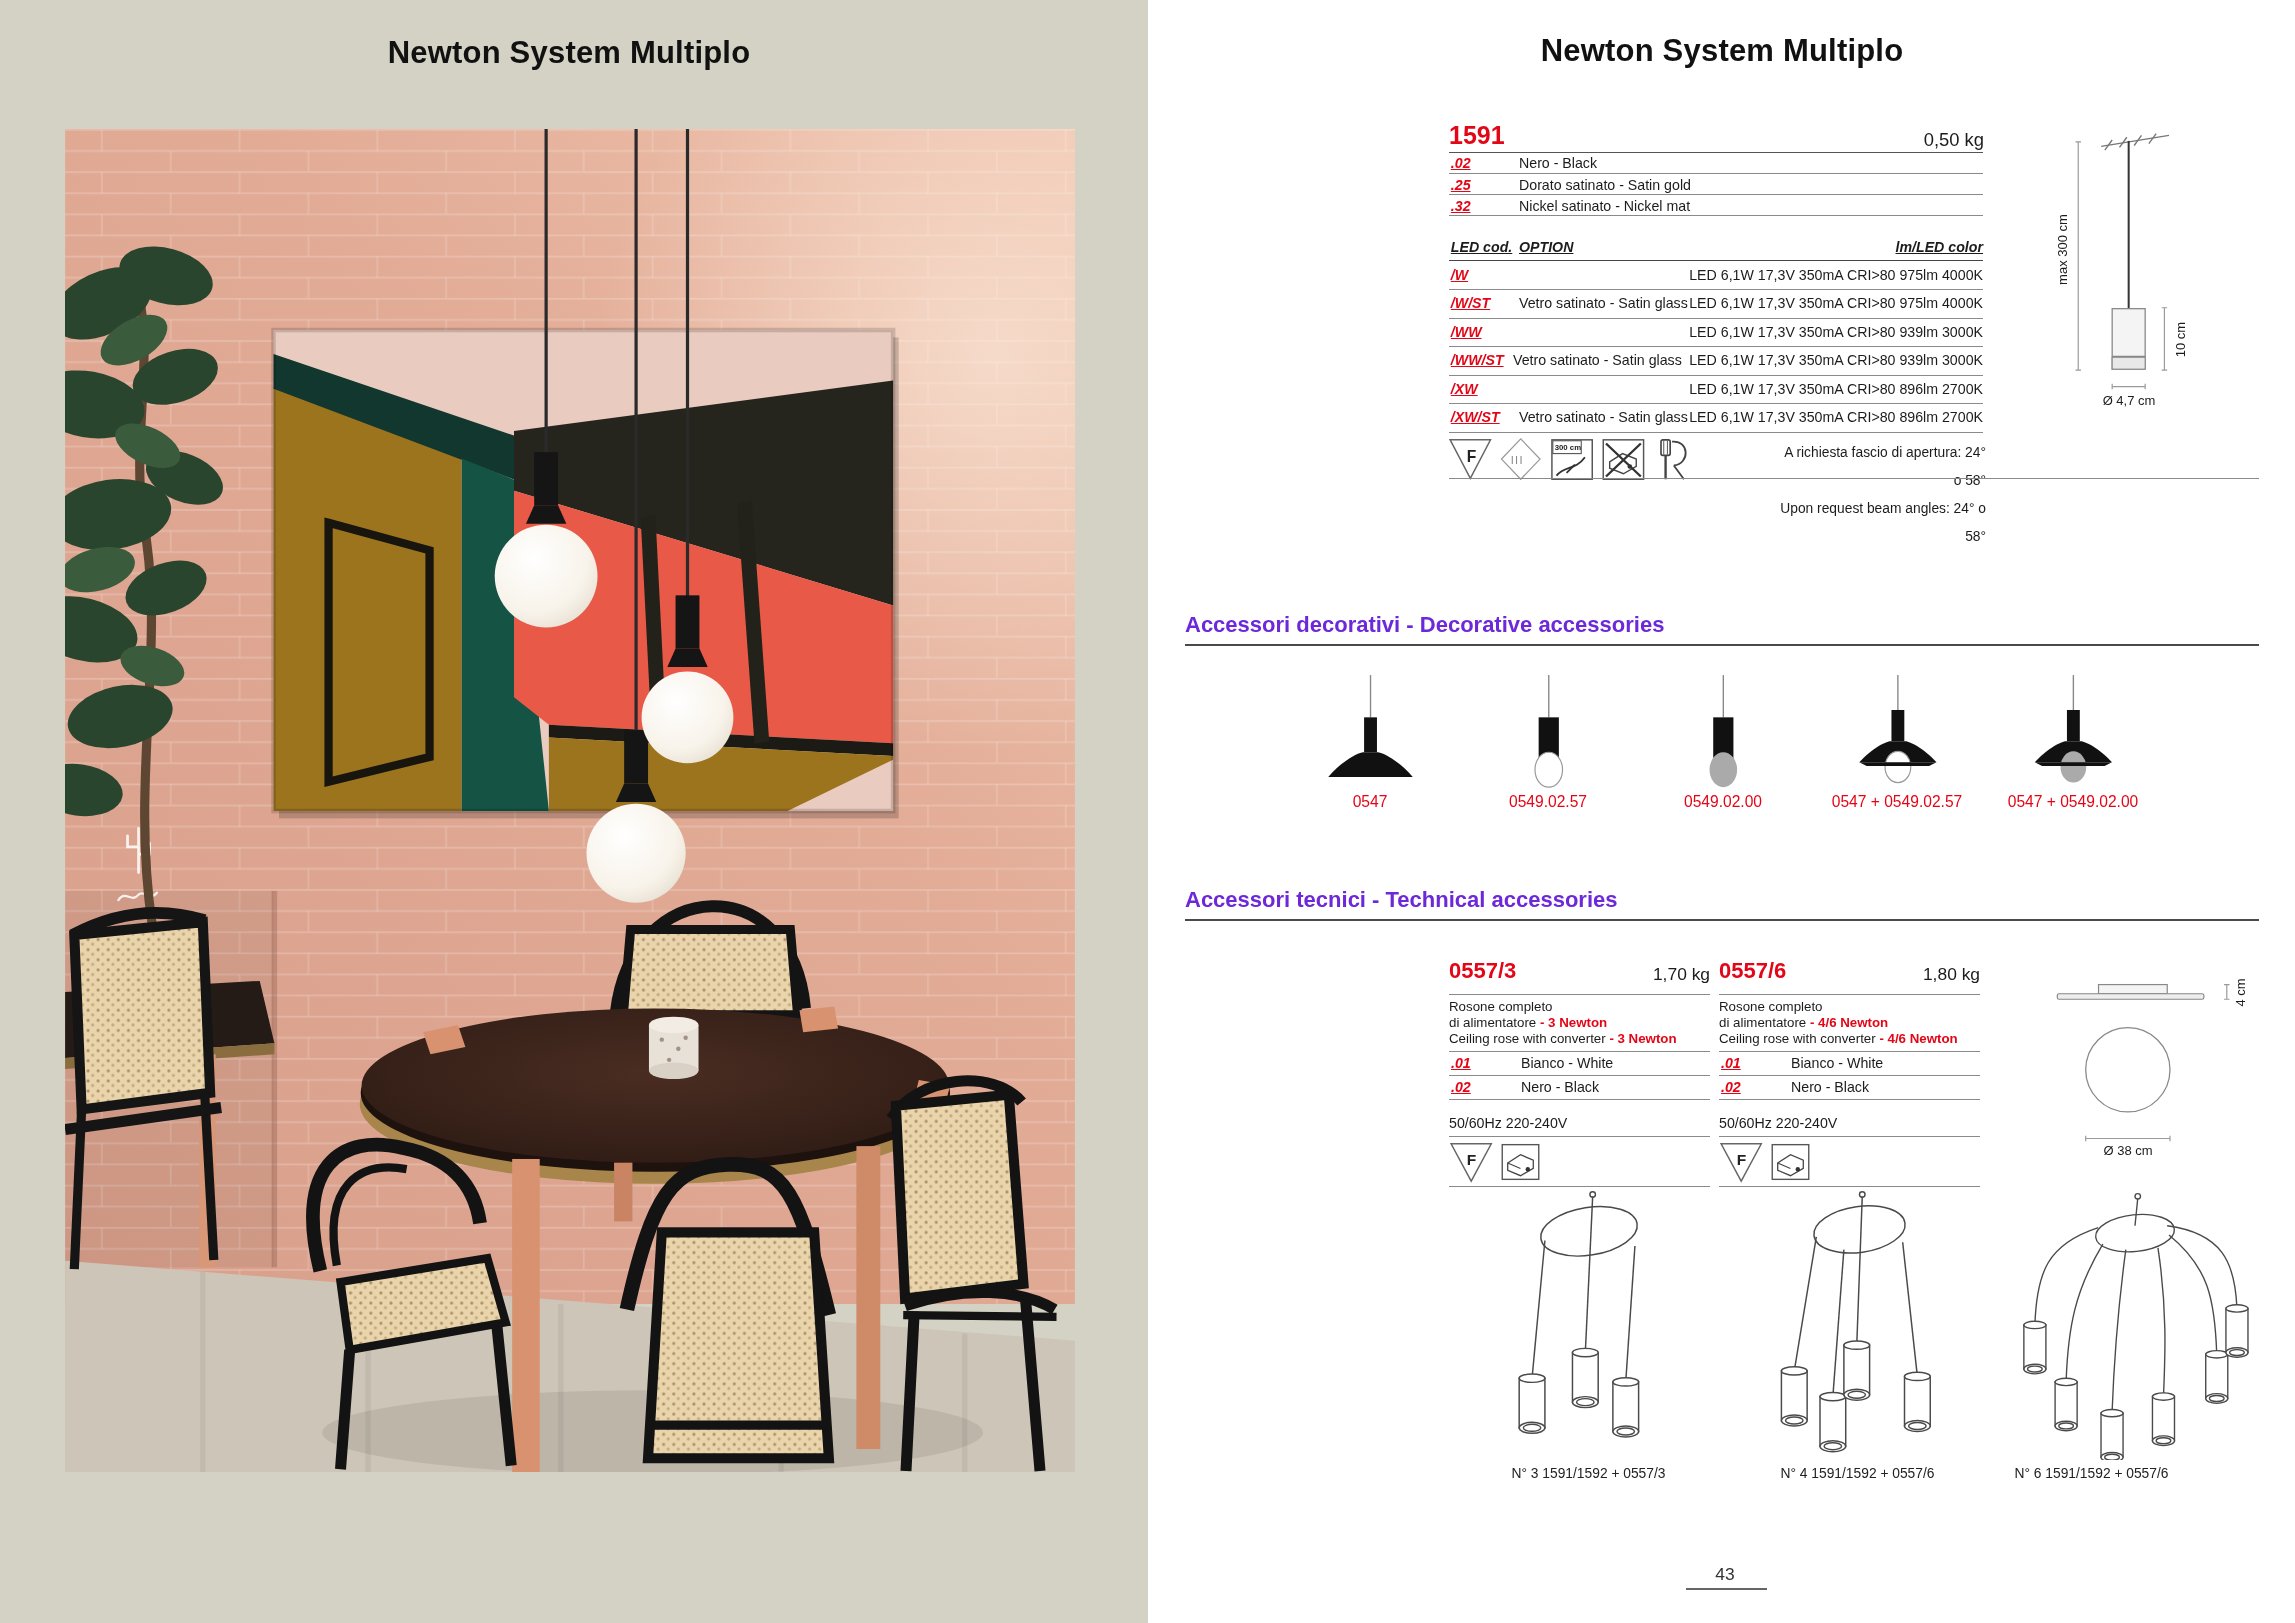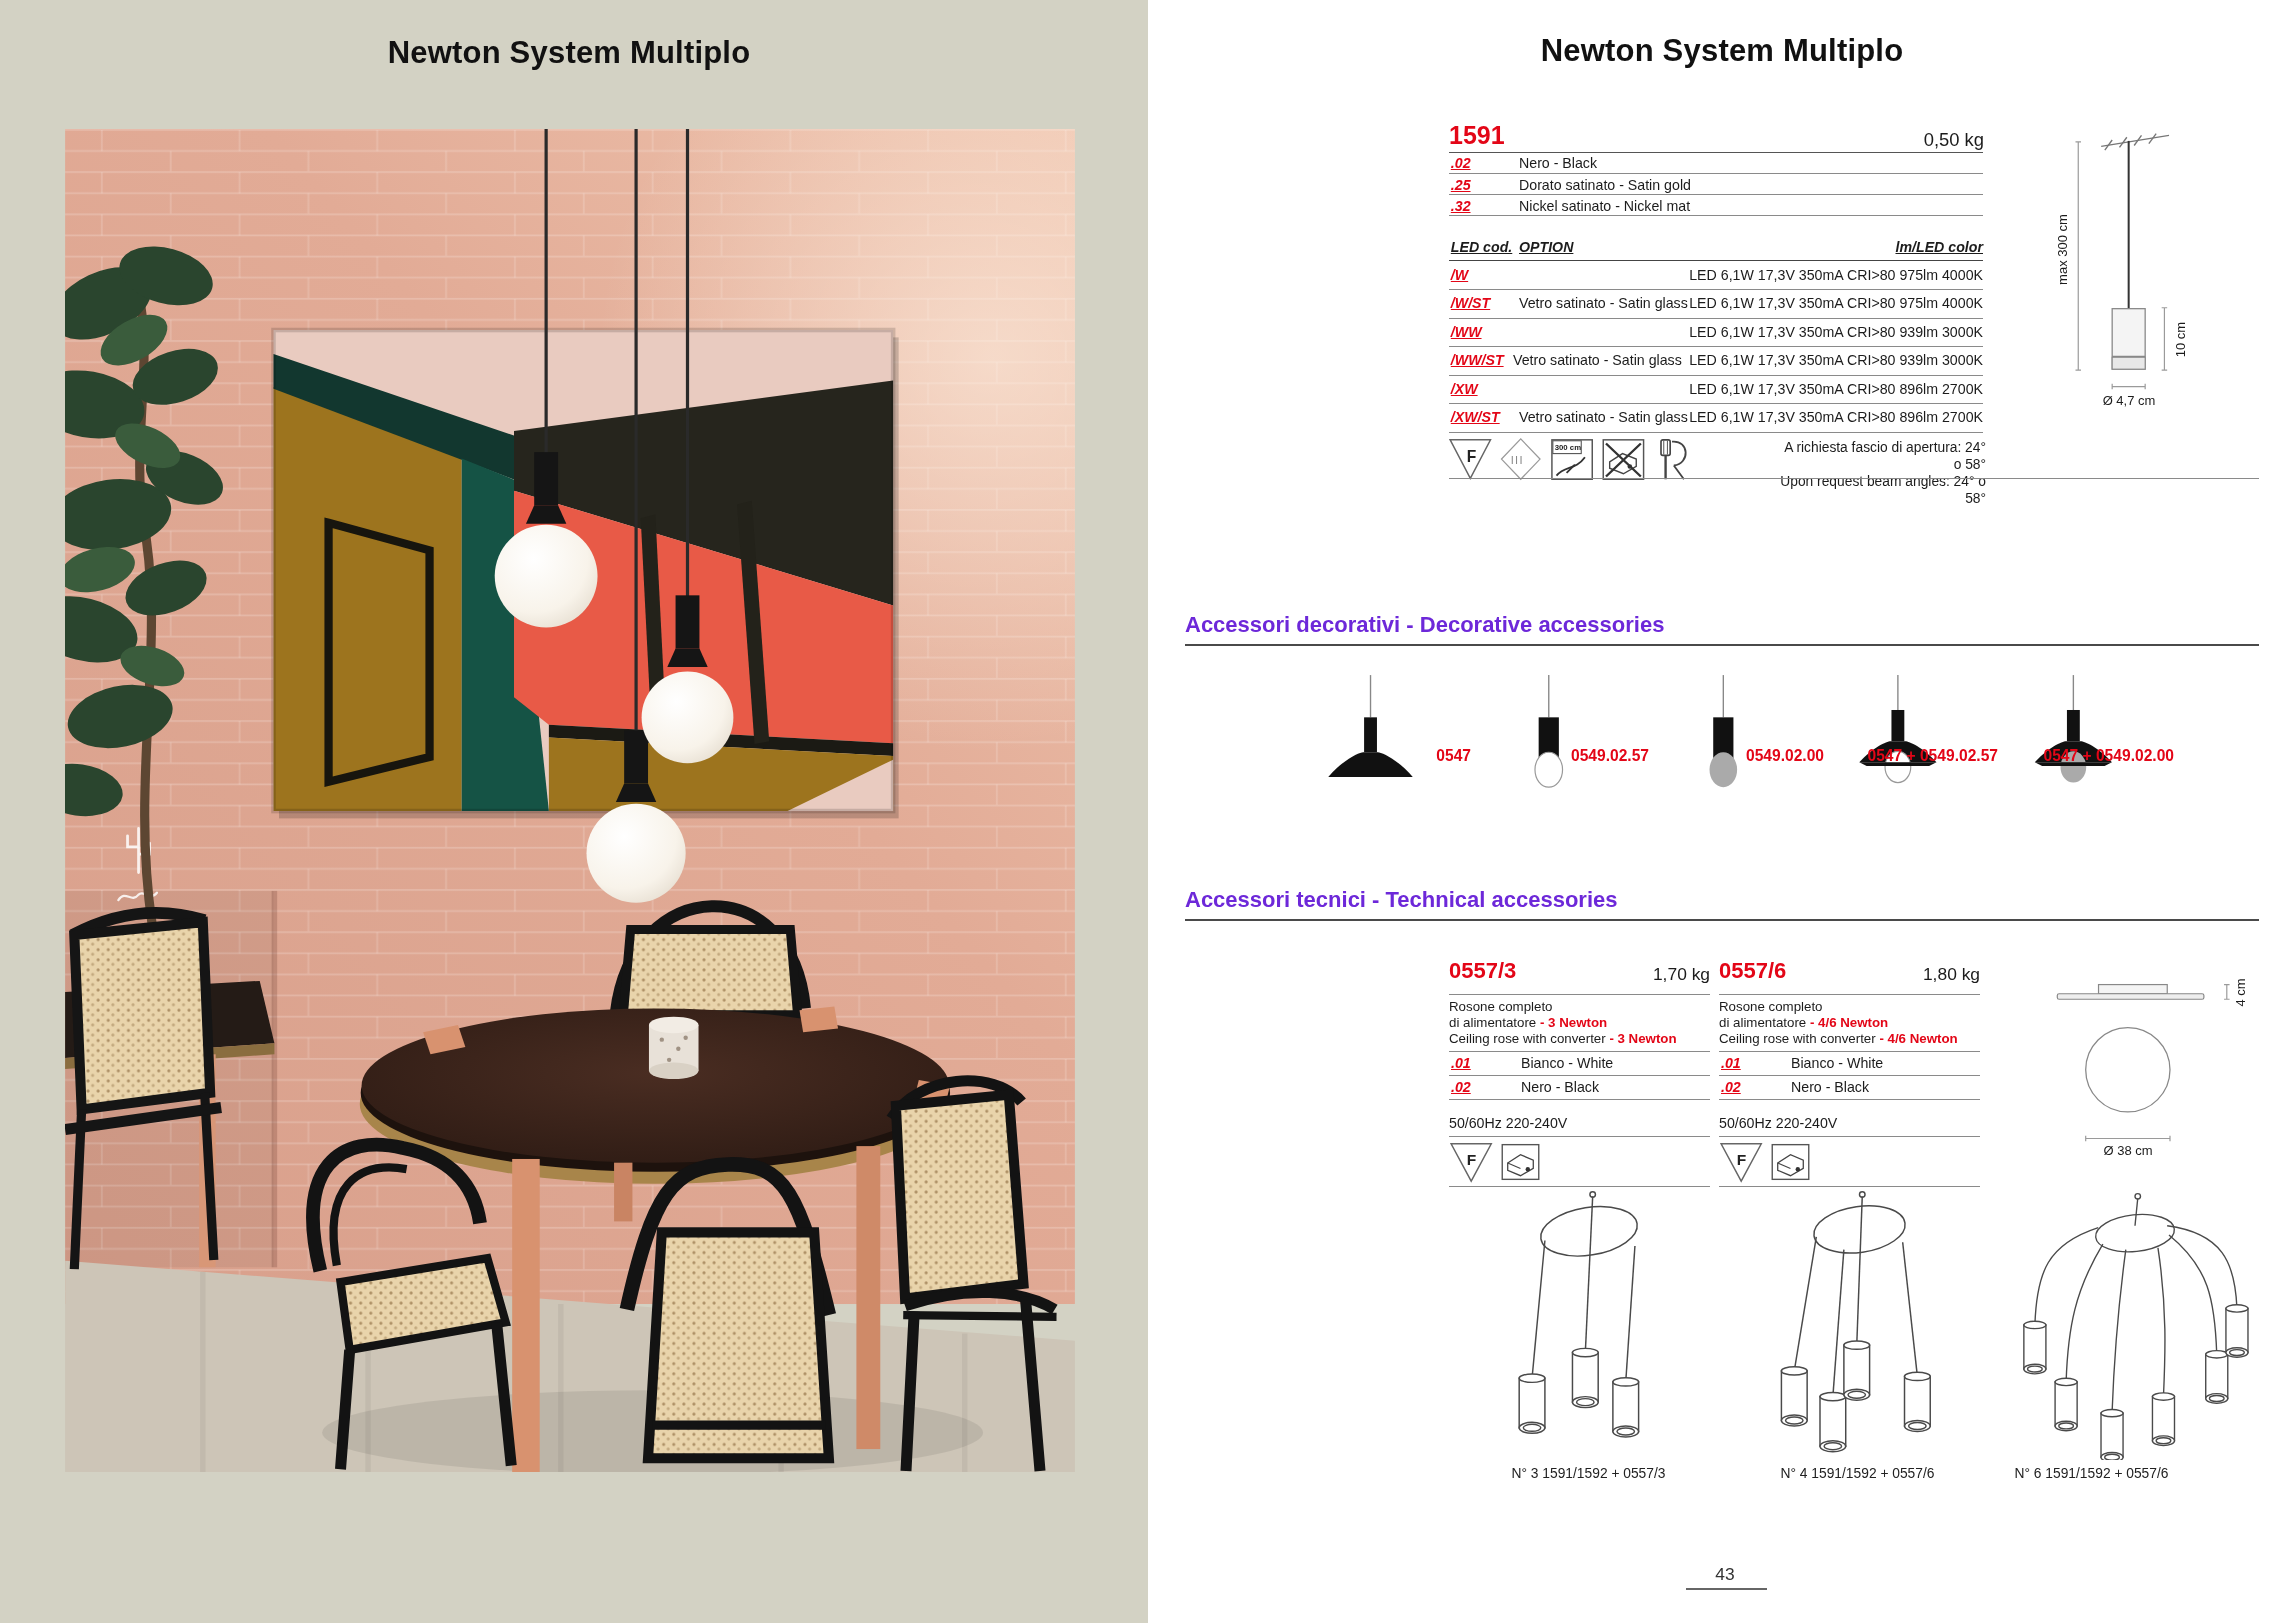--- a/index.html
+++ b/index.html
@@ -18,21 +18,21 @@
   .b{font-weight:bold;}
   .t15{font-size:14.2px;}
   .t14{font-size:13.3px;}
   .sect-title{position:absolute;font-size:22px;font-weight:bold;color:#6d28d9;}
   .row{position:absolute;left:1449px;width:534px;}
   .code-cell{position:absolute;left:1.8px;}
   .opt-cell{position:absolute;left:70px;}
   .spec-cell{position:absolute;right:0;}
   .vlabel{position:absolute;font-size:13px;white-space:nowrap;text-align:center;transform:rotate(-90deg);}
   .dim-label{position:absolute;font-size:13px;text-align:center;white-space:nowrap;}
-  .deco-code{position:absolute;top:747px;width:202px;text-align:right;font-size:15.6px;font-weight:bold;}
+  .deco-code{position:absolute;top:793px;width:202px;text-align:center;font-size:15.6px;font-weight:normal;}
   .tech-block-rule{position:absolute;height:0.9px;background:#8a8a8a;}
   .cfg-caption{position:absolute;top:1466px;width:239px;text-align:center;font-size:13.8px;color:#222;}
   .pagenum{position:absolute;left:1679px;top:1564px;width:92px;text-align:center;font-size:17.4px;color:#333;}
 </style>
 </head>
 <body>
 
 <div class="canvas">
 
   <div class="left-page">
@@ -296,21 +296,21 @@
       <path d="M171,6 L209,42 M209,6 L171,42" stroke="#333" stroke-width="2.6"></path>
     </g>
     <g>
       <rect x="231" y="2" width="10" height="17" rx="2" fill="#fff" stroke="#444" stroke-width="1.8"></rect>
       <path d="M234,3 V18 M238,3 V18" stroke="#444" stroke-width="1"></path>
       <path d="M236,19 V45" stroke="#444" stroke-width="2.6"></path>
       <path d="M243,4 C262,2 263,28 245,30 M245,30 L256,45" stroke="#444" stroke-width="2" fill="none"></path>
     </g>
   </svg>
 
-  <div class="abs" style="left:1780px;top:439px;width:206px;text-align:right;font-size:13.8px;line-height:17px;">
+  <div class="abs" style="left:1780px;top:439px;width:206px;text-align:right;font-size:13.8px;line-height:28px;">
     <div>A richiesta fascio di apertura: 24° o 58°</div>
     <div>Upon request beam angles: 24° o 58°</div>
   </div>
   <div class="hr" style="left:1449px;top:478px;width:810px;"></div>
 
   <svg class="abs" style="left:2048px;top:129px;" width="220" height="275" viewBox="0 0 240 300">
     <g stroke="#9a9a9a" stroke-width="1.3" fill="none">
       <path d="M30,14 H36 M30,263 H36 M33,14 V263"></path>
       <path d="M124,195 H130 M124,263 H130 M127,195 V263"></path>
       <path d="M70,278 V284 M106,278 V284 M70,281 H106"></path>

